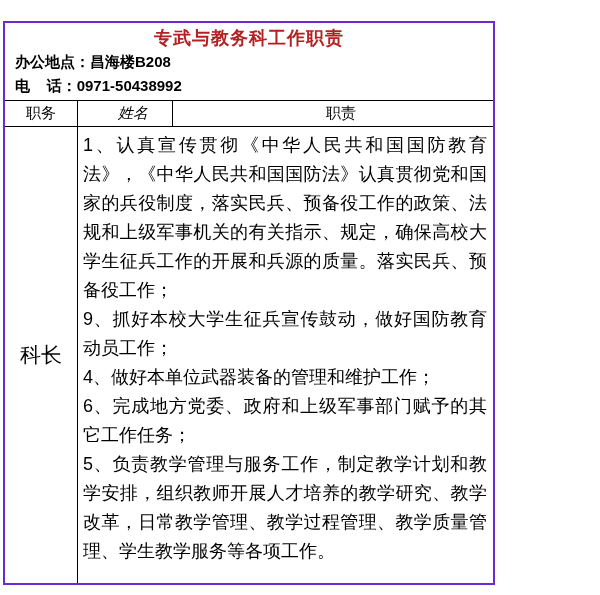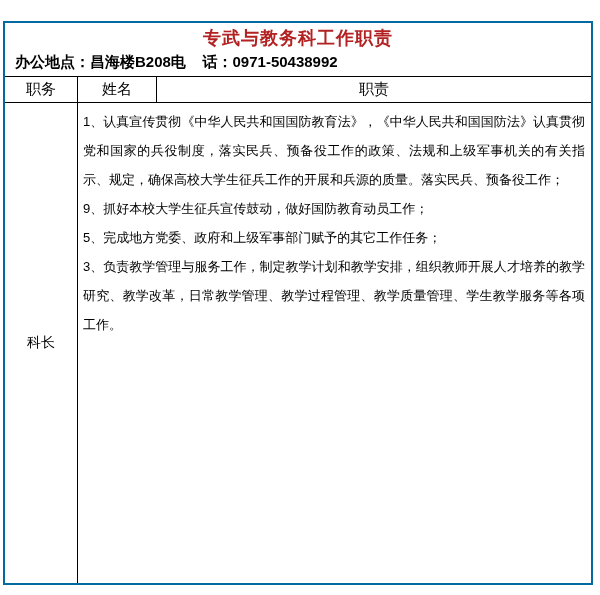--- a/index.html
+++ b/index.html
@@ -6,70 +6,72 @@
   html, body {
     margin: 0; padding: 0;
     width: 600px; height: 595px;
     background: #ffffff;
     font-family: "Liberation Sans", "DejaVu Sans", sans-serif;
     color: #000000;
   }
   .doc-table {
     position: absolute;
     left: 3px; top: 21px;
-    width: 590px; height: 564px;
-    border: 2px solid #0369a1;
+    width: 492px; height: 564px;
+    border: 2px solid #6d28d9;
     display: flex;
     flex-direction: column;
     background: #fff;
   }
   .title-area {
     padding: 3px 10px 2px 10px;
     flex: 0 0 52px;
   }
   .doc-title {
     text-align: center;
     font-weight: bold;
     font-size: 18px;
     letter-spacing: 1px;
     line-height: 24px;
   }
   .info-line {
     display: flex;
-    justify-content: flex-start;
+    justify-content: flex-end;
     align-items: baseline;
     font-weight: bold;
     font-size: 15px;
     line-height: 24px;
     white-space: pre;
+    flex-direction: column;
   }
   .grid-header {
     flex: 0 0 27px;
     display: flex;
     border-top: 1px solid #000;
     border-bottom: 1px solid #000;
+    gap: 16px;
   }
   .grid-body {
     flex: 1 1 auto;
     display: flex;
     min-height: 0;
   }
   .col-position { width: 73px; flex: 0 0 73px; border-right: 1px solid #000; }
-  .col-name     { width: 79px; flex: 0 0 79px; border-right: 1px solid #000; }
+  .col-name     { width: 79px; flex: 0 0 79px; border-right: 1px solid #000; font-style: italic; }
   .col-duty     { flex: 1 1 auto; }
   .cell-center {
     display: flex;
     align-items: center;
     justify-content: center;
-    font-size: 14px;
+    font-size: 21px;
   }
   .header-cell { font-size: 15px; }
   .duties {
     padding: 4px 6px 4px 5px;
-    font-size: 13px;
+    font-size: 18px;
     line-height: 29px;
     text-align: justify;
   }
   .duties p { margin: 0; }
 </style>
 </head>
 <body>
 
 <div class="doc-table">
 
@@ -85,18 +87,19 @@
     <div class="col-position cell-center header-cell">职务</div>
     <div class="col-name cell-center header-cell">姓名</div>
     <div class="col-duty cell-center header-cell">职责</div>
   </div>
 
   <div class="grid-body">
     <div class="col-position cell-center">科长</div>
     <div class="col-duty duties">
       <p>1、认真宣传贯彻《中华人民共和国国防教育法》，《中华人民共和国国防法》认真贯彻党和国家的兵役制度，落实民兵、预备役工作的政策、法规和上级军事机关的有关指示、规定，确保高校大学生征兵工作的开展和兵源的质量。落实民兵、预备役工作；</p>
       <p>9、抓好本校大学生征兵宣传鼓动，做好国防教育动员工作；</p>
-      <p>5、完成地方党委、政府和上级军事部门赋予的其它工作任务；</p>
-      <p>3、负责教学管理与服务工作，制定教学计划和教学安排，组织教师开展人才培养的教学研究、教学改革，日常教学管理、教学过程管理、教学质量管理、学生教学服务等各项工作。</p>
+      <p>4、做好本单位武器装备的管理和维护工作；</p>
+      <p>6、完成地方党委、政府和上级军事部门赋予的其它工作任务；</p>
+      <p>5、负责教学管理与服务工作，制定教学计划和教学安排，组织教师开展人才培养的教学研究、教学改革，日常教学管理、教学过程管理、教学质量管理、学生教学服务等各项工作。</p>
     </div>
   </div>
 
 </div>
 
 </body></html>

